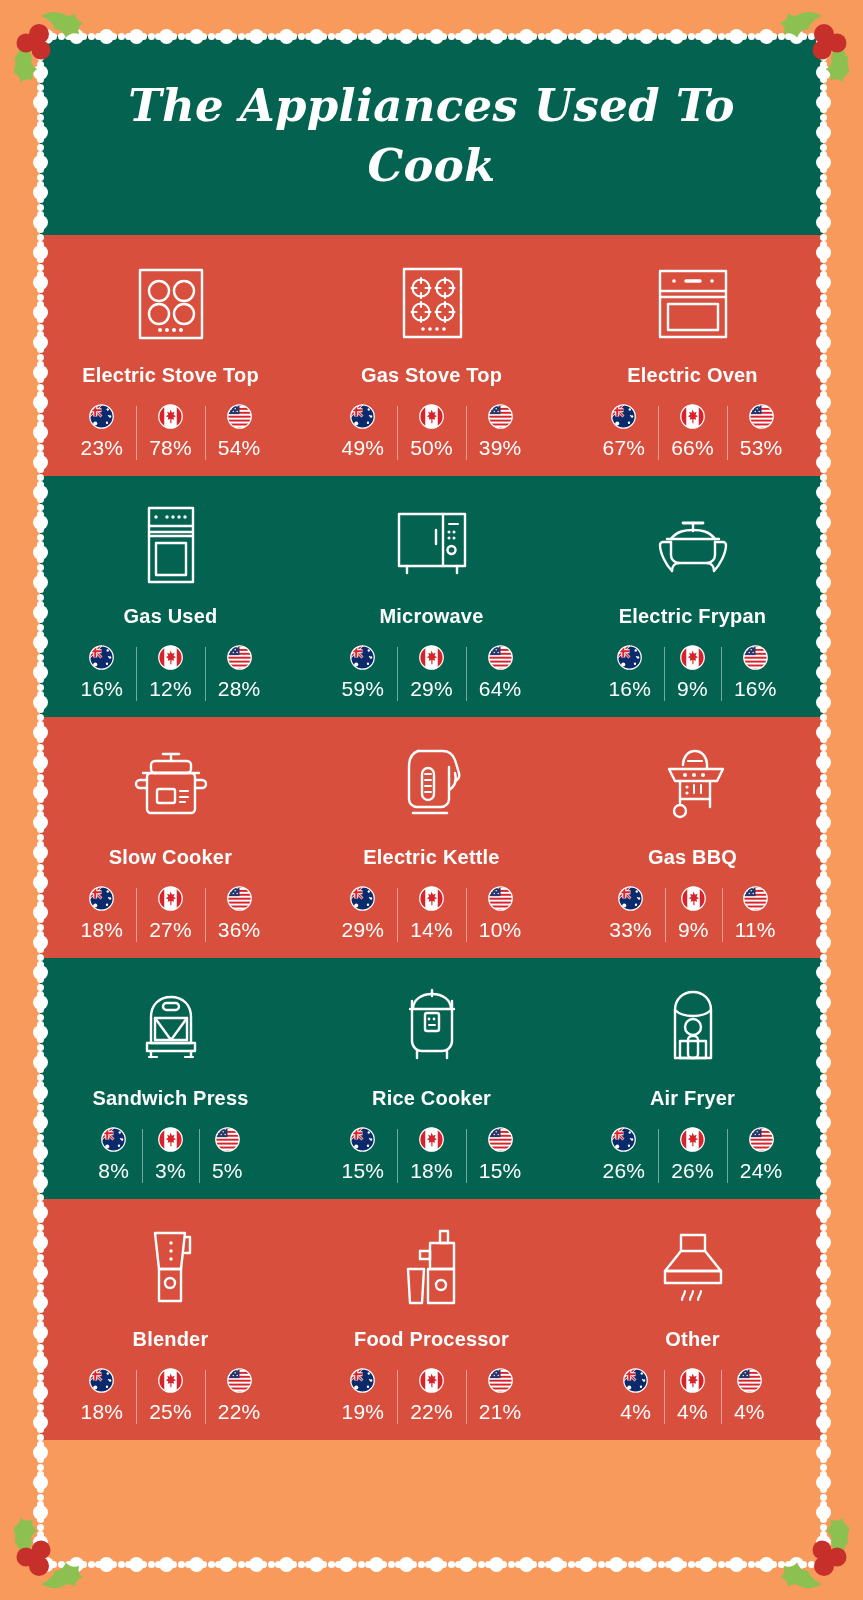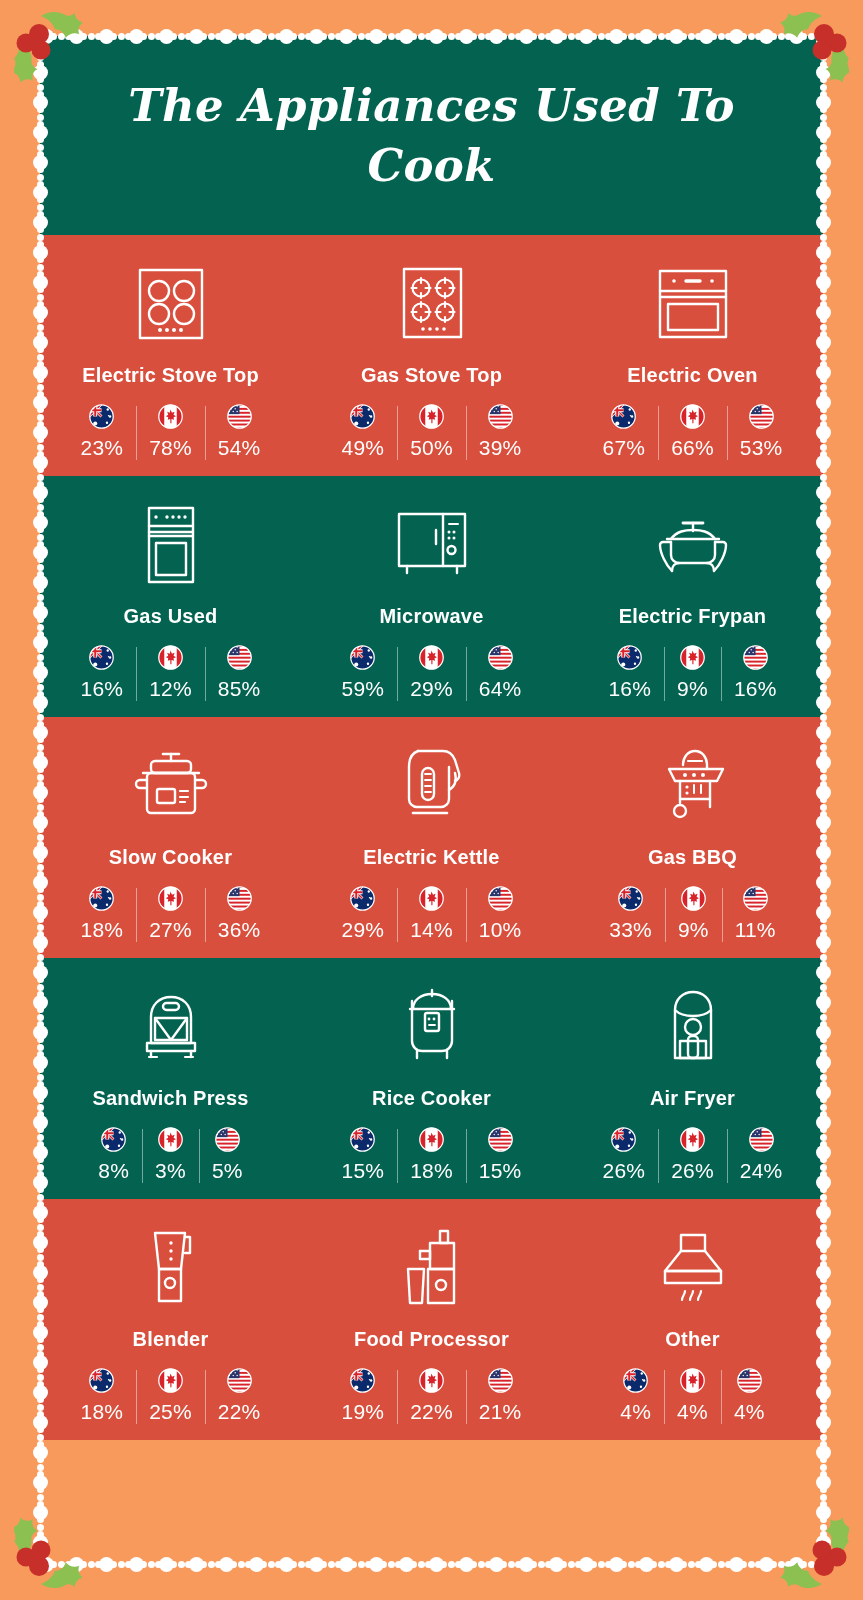--- a/index.html
+++ b/index.html
@@ -1188,21 +1188,21 @@
         <circle cx="5.5" cy="6" r="0.9"></circle>
                         <circle cx="10.5" cy="6" r="0.9"></circle>
         <circle cx="3" cy="9.5" r="0.9"></circle>
                         <circle cx="8" cy="9.5" r="0.9"></circle>
                         <circle cx="13" cy="9.5" r="0.9"></circle>
       </g>
     </g>
     <circle cx="16" cy="16" r="15" fill="none" stroke="#fff" stroke-width="1.6"></circle>
                   </svg>
                 </span>
-                <div class="pct">85%</div>
+                <div class="pct">28%</div>
               </div>
             </div>
           </div>
           <div class="cell">
             <div class="icon-wrap">
               <svg width="92" height="76" viewBox="0 0 92 76">
                 <g fill="none" stroke="#fff" stroke-width="2.4" stroke-linecap="round" stroke-linejoin="round">
     <rect x="13" y="7" width="66" height="52"></rect>
     <path d="M57 7v52"></path>
     <path d="M50 23v14"></path>

